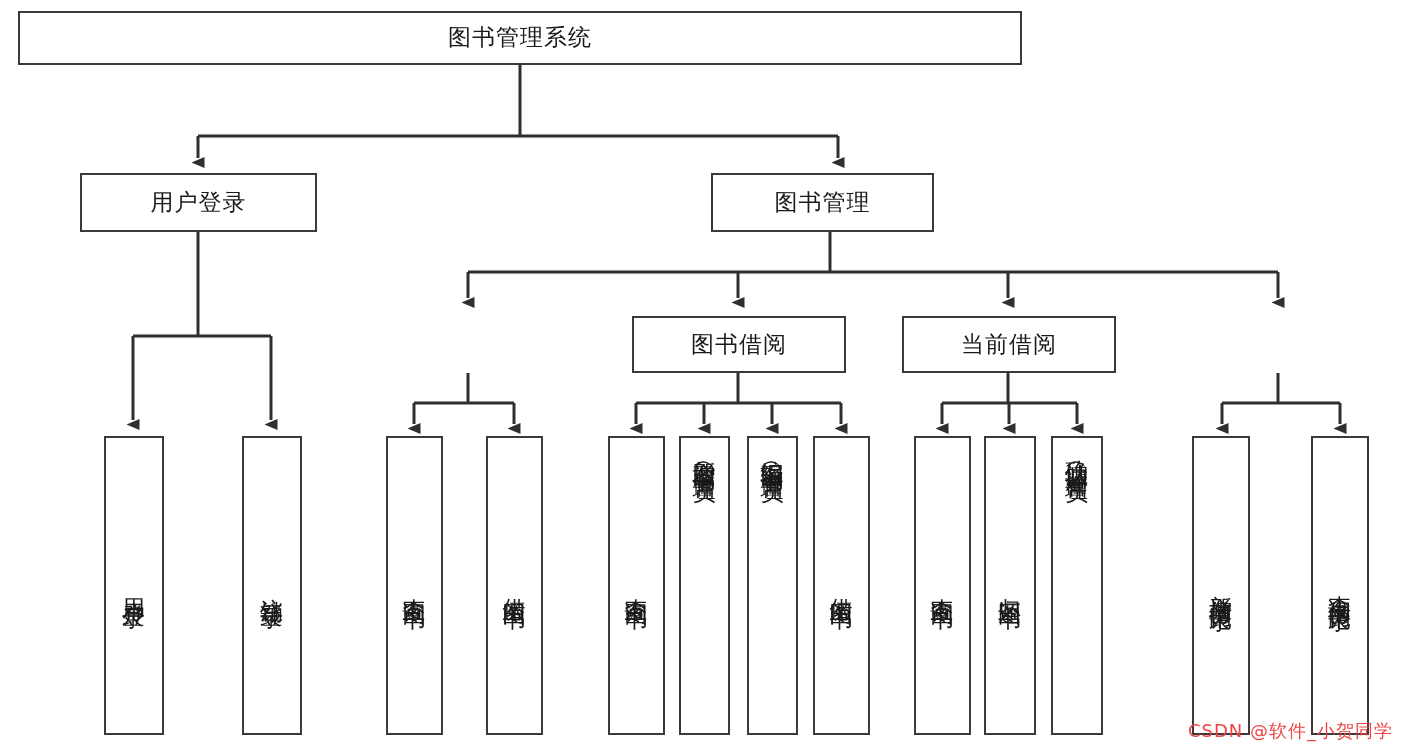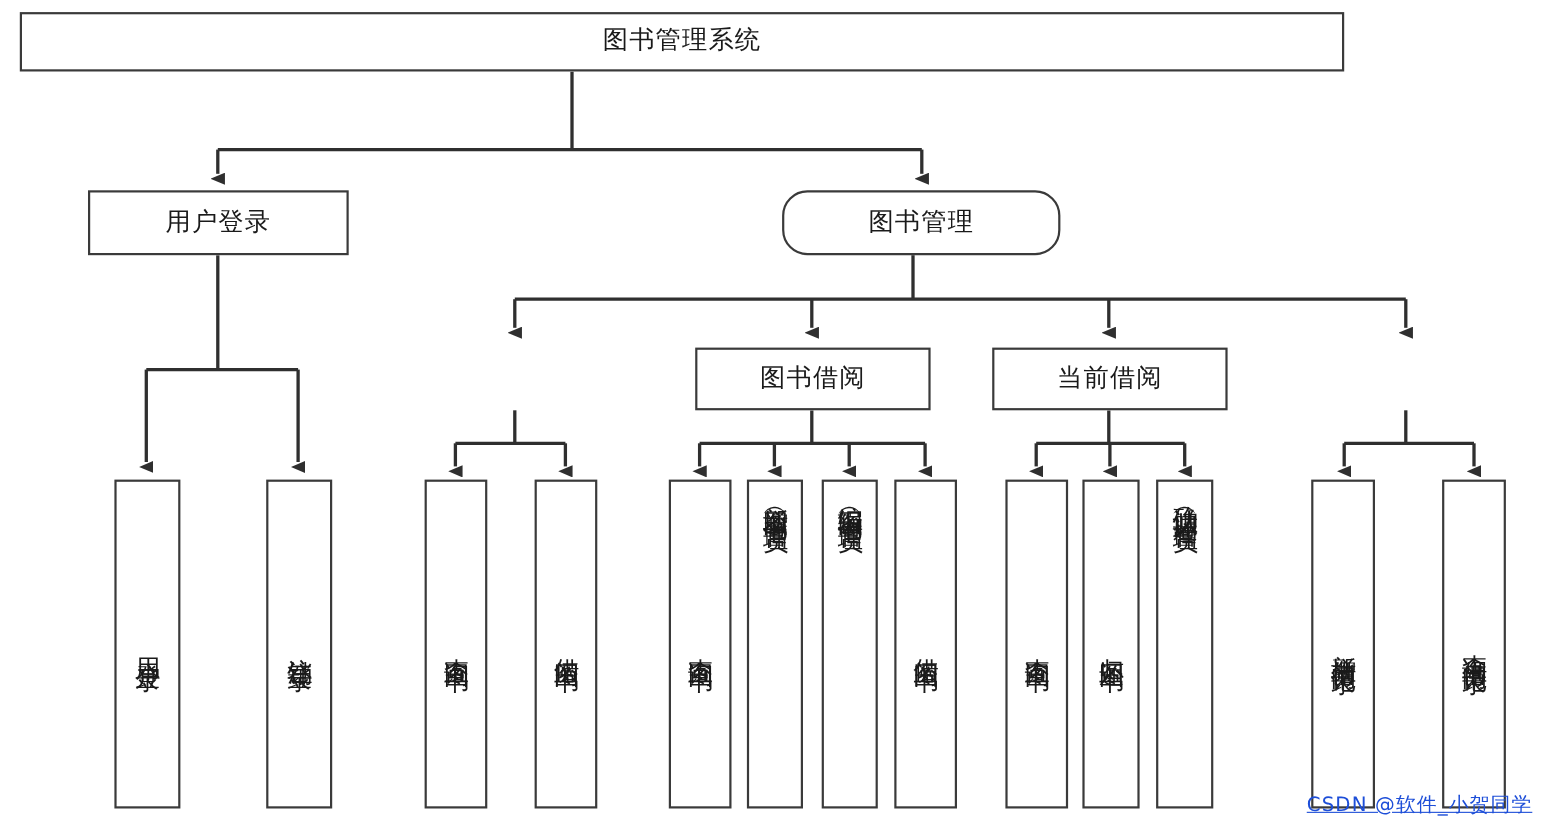--- a/index.html
+++ b/index.html
@@ -55,25 +55,24 @@
   }
   .node-v.center-v {
     align-items: center;
     padding-top: 0;
   }
   #watermark {
     position: absolute;
     right: 12px;
     bottom: 4px;
     font-size: 18px;
-    color: #1d4ed8;
+    color: #ef4444;
     letter-spacing: 1px;
     white-space: nowrap;
     pointer-events: none;
-    text-decoration: underline;
   }
 </style>
 </head>
 <body>
 
 <div id="canvas">
 
   <svg id="edges" viewBox="0 0 1405 747">
     <defs>
       <marker id="arrow" markerWidth="11" markerHeight="13" refX="1" refY="6.5" orient="auto" markerUnits="userSpaceOnUse">
@@ -118,29 +117,29 @@
       <path d="M1009,403 L1009,424" marker-end="url(#arrow)"></path>
       <path d="M1077,403 L1077,424" marker-end="url(#arrow)"></path>
 
       <path d="M1278,373 L1278,403"></path>
       <path d="M1222,403 L1340,403"></path>
       <path d="M1222,403 L1222,424" marker-end="url(#arrow)"></path>
       <path d="M1340,403 L1340,424" marker-end="url(#arrow)"></path>
     </g>
   </svg>
 
-  <div class="node node-h" style="left:18px; top:11px; width:1204px; height:54px;">
+  <div class="node node-h" style="left:18px; top:11px; width:1004px; height:54px;">
     <span class="label">图书管理系统</span>
   </div>
 
   <div class="node node-h" style="left:80px; top:173px; width:237px; height:59px;">
     <span class="label">用户登录</span>
   </div>
 
-  <div class="node node-h" style="left:711px; top:173px; width:253px; height:59px;border-radius:23px;">
+  <div class="node node-h" style="left:711px; top:173px; width:223px; height:59px;">
     <span class="label">图书管理</span>
   </div>
 
 
   <div class="node node-h" style="left:902px; top:316px; width:214px; height:57px;">
     <span class="label">当前借阅</span>
   </div>
 
   <div class="node node-h" style="left:632px; top:316px; width:214px; height:57px;">
     <span class="label">图书借阅</span>

